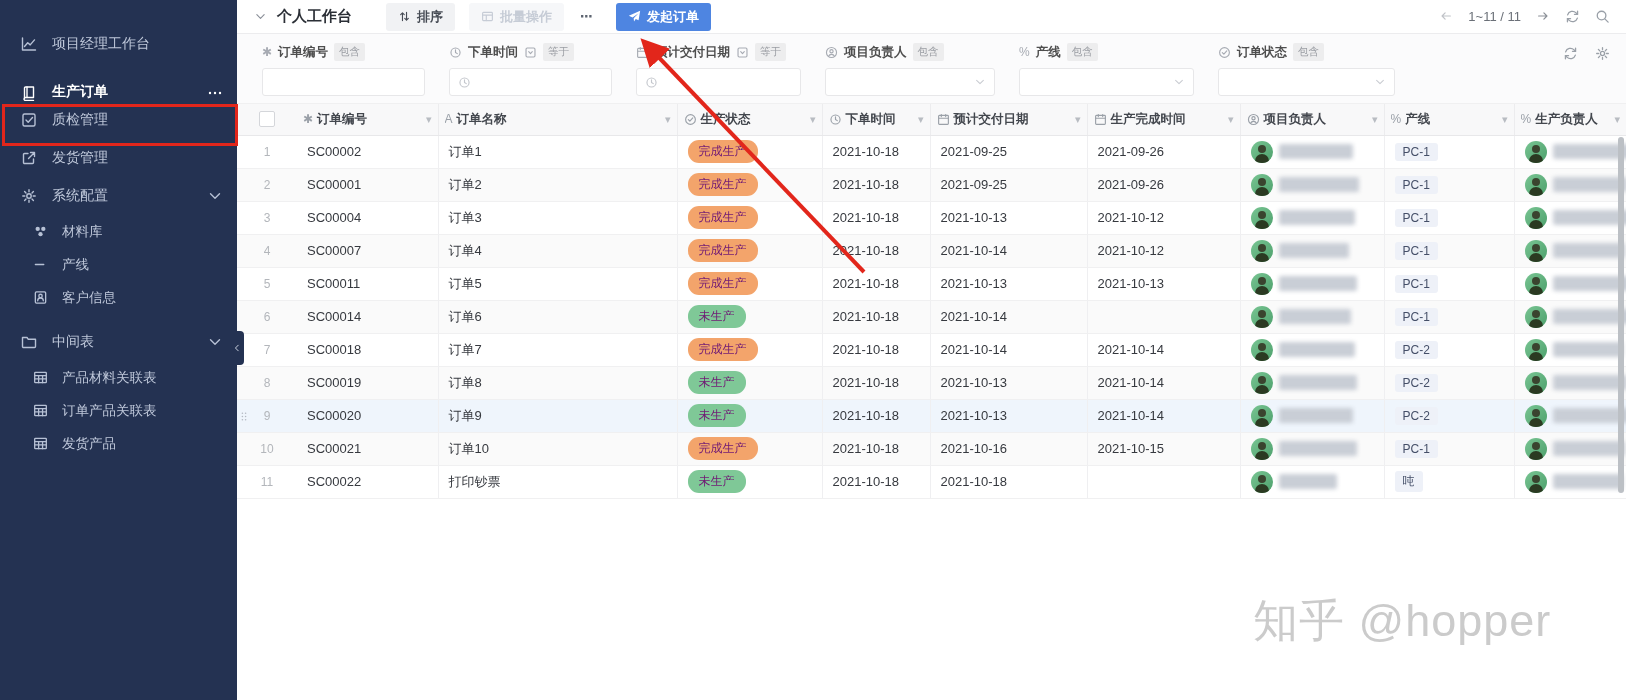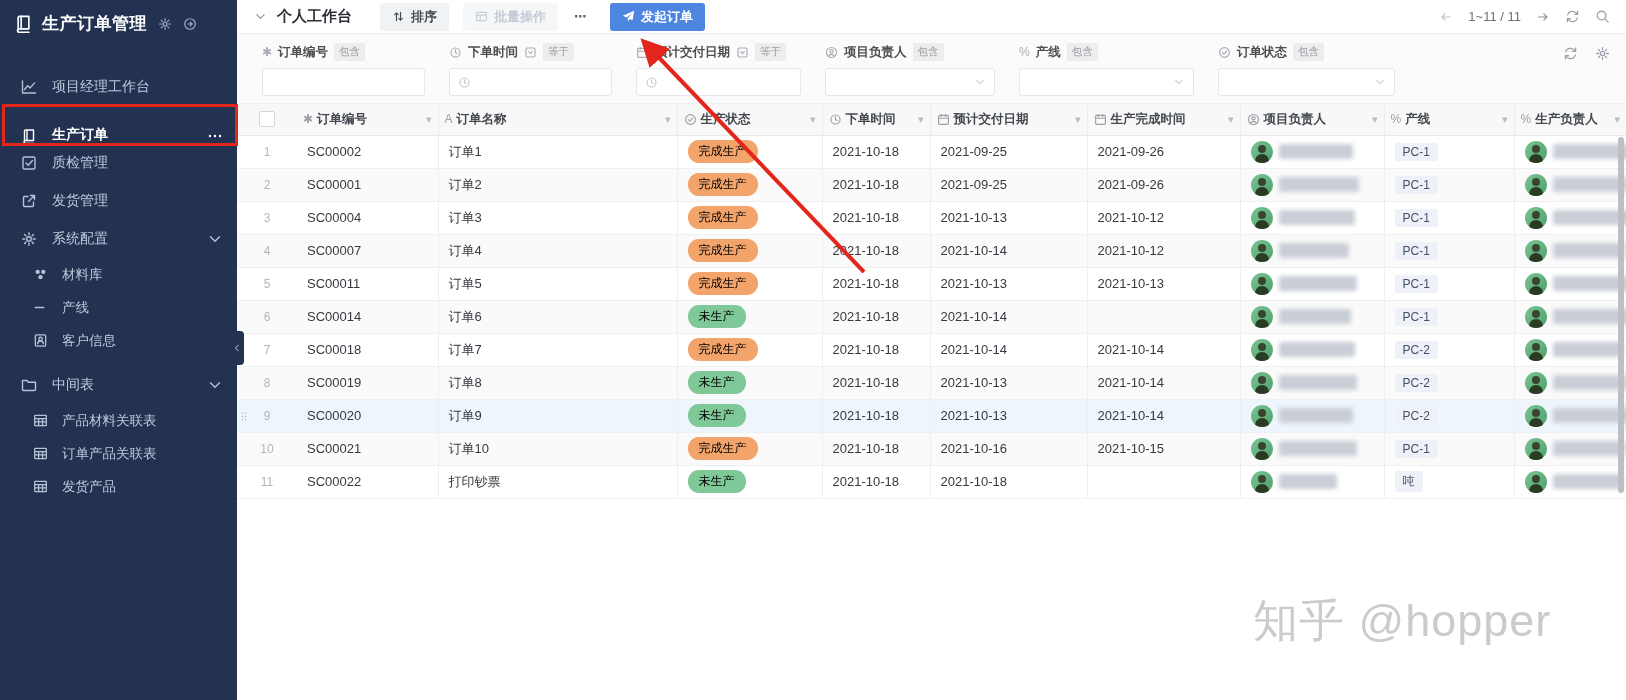--- a/index.html
+++ b/index.html
@@ -26,28 +26,28 @@
   .nav-item.gap-top{margin-top:9px;justify-content:center;}
   .trailing{margin-left:auto;width:13px;height:13px;color:#8d99b3;}
   .collapse-tab{position:absolute;left:229px;top:331px;width:15px;height:34px;background:#243252;
     border-radius:0 4px 4px 0;display:flex;align-items:center;justify-content:center;color:#dfe5ef;z-index:6;cursor:pointer;}
   .collapse-tab .icon{width:10px;height:10px;}
 
   
   .main{position:absolute;left:237px;top:0;width:1389px;height:700px;background:#fff;}
   .topbar{height:33px;display:flex;align-items:center;padding:0 16px 0 17px;gap:10px;border-bottom:1px solid #ececee;background:#fff;}
   .tb-caret{width:13px;height:13px;color:#8a8f98;cursor:pointer;}
-  .tb-view{font-size:15px;font-weight:bold;color:#2b2f36;margin-right:18px;cursor:pointer;}
+  .tb-view{font-size:15px;font-weight:bold;color:#2b2f36;margin-right:24px;cursor:pointer;}
   .btn{display:inline-flex;align-items:center;gap:6px;font-size:13px;font-weight:bold;border-radius:3px;padding:5px 12px;cursor:pointer;white-space:nowrap;}
   .btn .icon{width:13px;height:13px;}
   .btn-sort{background:#f1f2f4;color:#464b54;}
   .btn-batch{background:#f6f7f9;color:#c6ccd6;margin-left:4px;}
   .btn-more{color:#5d6470;padding:4px 6px;font-weight:bold;letter-spacing:1px;cursor:pointer;}
   .btn-primary{background:#4e85e1;color:#fff;margin-left:6px;}
-  .topbar-right{margin-left:auto;display:flex;align-items:flex-end;gap:15px;}
+  .topbar-right{margin-left:auto;display:flex;align-items:flex-start;gap:15px;}
   .pg-arrow{width:14px;height:14px;color:#c0c3c8;cursor:pointer;}
   .pg-arrow.next{color:#8b9097;}
   .pg-range{color:#6b7078;font-size:13px;}
   .icon-btn{width:15px;height:15px;color:#9aa0a8;cursor:pointer;}
 
   
   .filter-area{position:relative;height:70px;box-sizing:border-box;background:#fbfbfc;
     padding:9px 0 0 25px;display:flex;gap:24px;border-bottom:1px solid #f0f0f1;}
   .filter{display:flex;flex-direction:column;gap:7px;}
   .f-label{display:flex;align-items:center;gap:6px;font-size:12.5px;font-weight:bold;color:#4e4e4e;}
@@ -70,61 +70,40 @@
   .h .gly{color:#9aa0a8;font-size:12px;font-weight:normal;}
   .h .caret{margin-left:auto;color:#b8bcc2;font-size:11px;font-weight:normal;}
   .cb{width:14px;height:14px;border:1px solid #d4d6da;border-radius:2px;background:#fff;margin:0 auto;cursor:pointer;}
   .grid td{height:33px;border-bottom:1px solid #f0f0f1;padding:0 10px;box-sizing:border-box;
     overflow:hidden;white-space:nowrap;cursor:default;}
   .grid td:nth-child(n+3){border-left:1px solid #efeff1;}
   .grid tbody tr:nth-child(even){background:#fafafa;}
   .grid tbody tr.hl{background:#eff5fc;}
   td.idx{color:#b3b6bb;font-size:12px;text-align:center;padding:0;position:relative;}
   .drag{position:absolute;left:3px;top:9px;width:8px;height:15px;color:#b4b9c2;}
-  .badge{display:inline-block;padding:3px 11px;border-radius:11px;color:#000000;font-size:12px;}
+  .badge{display:inline-block;padding:3px 11px;border-radius:11px;color:#701a75;font-size:12px;}
   .tag{display:inline-block;background:#eef1f8;color:#454f68;padding:2px 8px;border-radius:3px;font-size:12px;}
   .person{display:flex;align-items:center;gap:6px;}
   .avatar{width:22px;height:22px;border-radius:50%;background:linear-gradient(135deg,#79c593,#4da06c);
     position:relative;overflow:hidden;flex:none;}
   .avatar::before{content:"";position:absolute;left:7px;top:4px;width:8px;height:8px;border-radius:50%;background:#3a442f;}
   .avatar::after{content:"";position:absolute;left:4px;top:13px;width:14px;height:10px;border-radius:7px 7px 0 0;background:#2b3a22;}
   .redact{height:15px;border-radius:2px;background:#c9ced6;filter:blur(2px);flex:none;}
 
   .vscroll{position:absolute;right:2px;top:137px;width:6px;height:356px;background:#bcc0c5;border-radius:3px;cursor:grab;}
   .watermark{position:absolute;left:1016px;top:591px;font-size:45px;color:#cbcbcb;letter-spacing:1px;white-space:nowrap;}
 
   
   .red-rect{position:absolute;left:2px;top:104px;width:230px;height:36px;border:3px solid #e2261b;z-index:40;pointer-events:none;}
   .arrow-ov{position:absolute;left:0;top:0;z-index:50;pointer-events:none;}
 </style>
 </head>
 <body>
 
 <aside class="sidebar">
-  <div class="sb-header">
-    <span class="icon sb-logo">
-        <svg viewBox="0 0 16 16">
-          <path d="M3.5 13.5V3a1 1 0 0 1 1-1h8v10.5h-8a1.5 1.5 0 0 0 0 3h8"></path>
-          <path d="M6 2v10.5"></path>
-        </svg>
-      </span>
-    <span class="sb-title">生产订单管理</span>
-    <span class="icon sb-gear">
-        <svg viewBox="0 0 16 16">
-          <circle cx="8" cy="8" r="2.2"></circle>
-          <path d="M8 1.8v2M8 12.2v2M1.8 8h2M12.2 8h2M3.6 3.6L5 5M11 11l1.4 1.4M12.4 3.6L11 5M5 11l-1.4 1.4"></path>
-        </svg>
-      </span>
-    <span class="icon sb-goto">
-        <svg viewBox="0 0 16 16">
-          <circle cx="8" cy="8" r="6"></circle>
-          <path d="M5.5 8h4.5M8.2 5.8L10.5 8l-2.3 2.2"></path>
-        </svg>
-      </span>
-  </div>
   <nav id="sidebar-nav">
       <div class="nav-item">
         <span class="icon ">
           <svg viewBox="0 0 16 16">
             <path d="M1.5 2v12h13"></path>
             <path d="M3.5 10.5L6.7 6.7l2.5 2.2 4.3-5"></path>
           </svg>
         </span>
         <span class="nav-label">项目经理工作台</span>
       </div>

